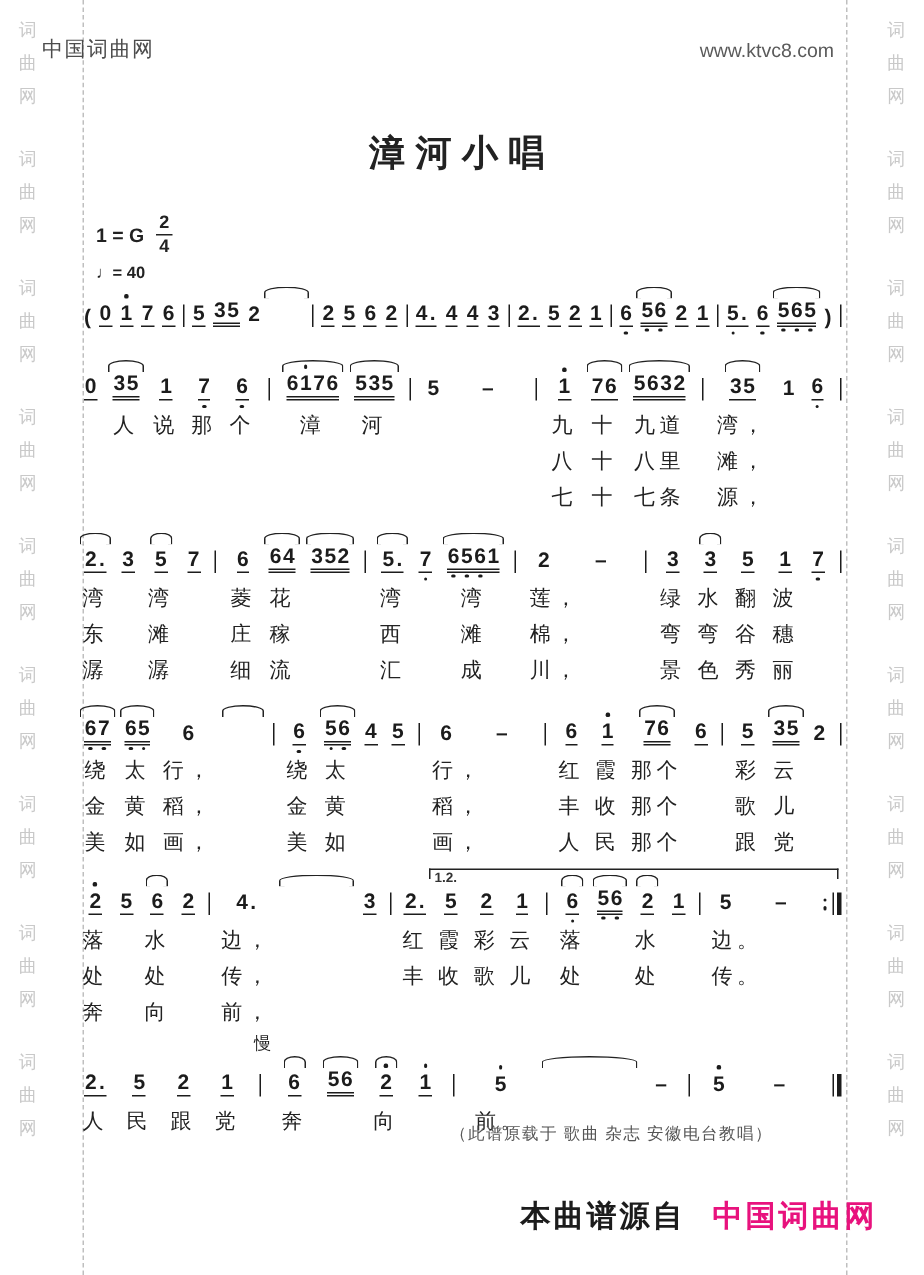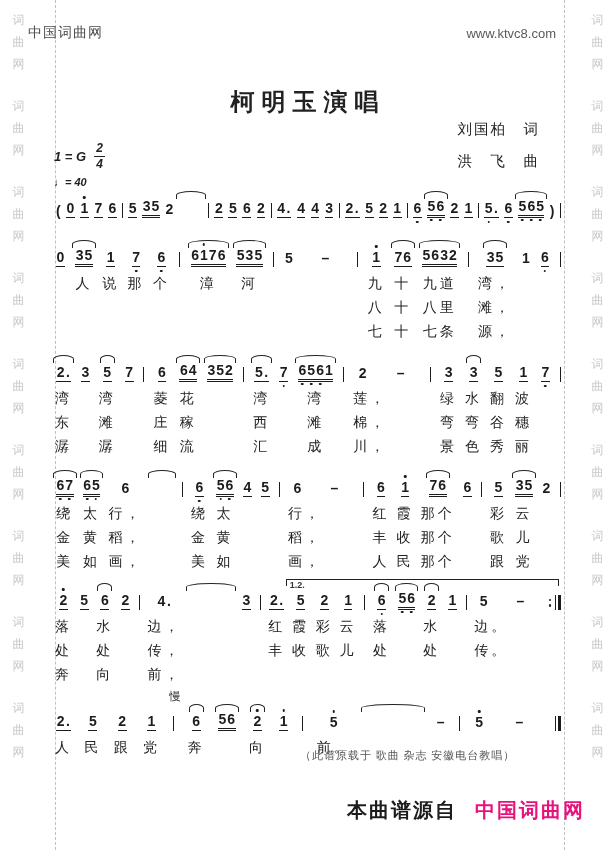--- a/index.html
+++ b/index.html
@@ -20,21 +20,21 @@
   .site-url{position:absolute;right:60px;top:26px;font-size:13px;color:#5a5a5a;margin-left:38px;}
 
   .title{position:absolute;left:0;right:0;top:86px;text-align:center;
          font-family:"Liberation Serif",serif;font-size:24px;font-weight:bold;
          letter-spacing:7px;color:#222;}
   .subtitle{position:absolute;left:0;right:0;top:127px;text-align:center;
             font-family:"Liberation Serif",serif;font-size:12.5px;color:#333;letter-spacing:2px;}
   .credits{position:absolute;right:76px;top:113px;font-size:14.5px;color:#222;
            text-align:left;line-height:32px;white-space:pre;letter-spacing:2px;}
 
-  .keyblock{position:absolute;left:54px;top:142px;font-size:13px;font-weight:bold;color:#222;font-style:italic;}
+  .keyblock{position:absolute;left:64px;top:142px;font-size:13px;font-weight:bold;color:#222;}
   .keyline{display:flex;align-items:center;gap:8px;}
   .timesig{display:inline-block;text-align:center;font-size:12px;line-height:1.05;}
   .timesig .num{border-bottom:1px solid #222;padding:0 2px 1px;}
   .timesig .den{padding-top:1px;}
   .tempo{margin-top:6px;font-size:11px;font-weight:bold;}
 
   
   #score{position:absolute;left:55px;right:54px;top:190px;}
   .system{position:relative;margin-bottom:10px;}
   .cells{display:flex;justify-content:space-between;align-items:flex-start;}
@@ -165,23 +165,22 @@
       <div class="wm-group">
         <div>词</div>
         <div>曲</div>
         <div>网</div>
       </div>
     </div>
 
   <div class="site-name">中国词曲网</div>
   <div class="site-url">www.ktvc8.com</div>
 
-  <div class="title">柯明玉演唱</div>
+  <div class="title">漳河小唱</div>
 
-  <div class="credits"><span>刘国柏　词</span><br><span>洪　飞　曲</span></div>
 
   <div class="keyblock">
     <div class="keyline">
       <span>1 = G</span>
       <span class="timesig">
         <div class="num">2</div>
         <div class="den">4</div>
       </span>
     </div>
     <div class="tempo">♩= 40</div>

